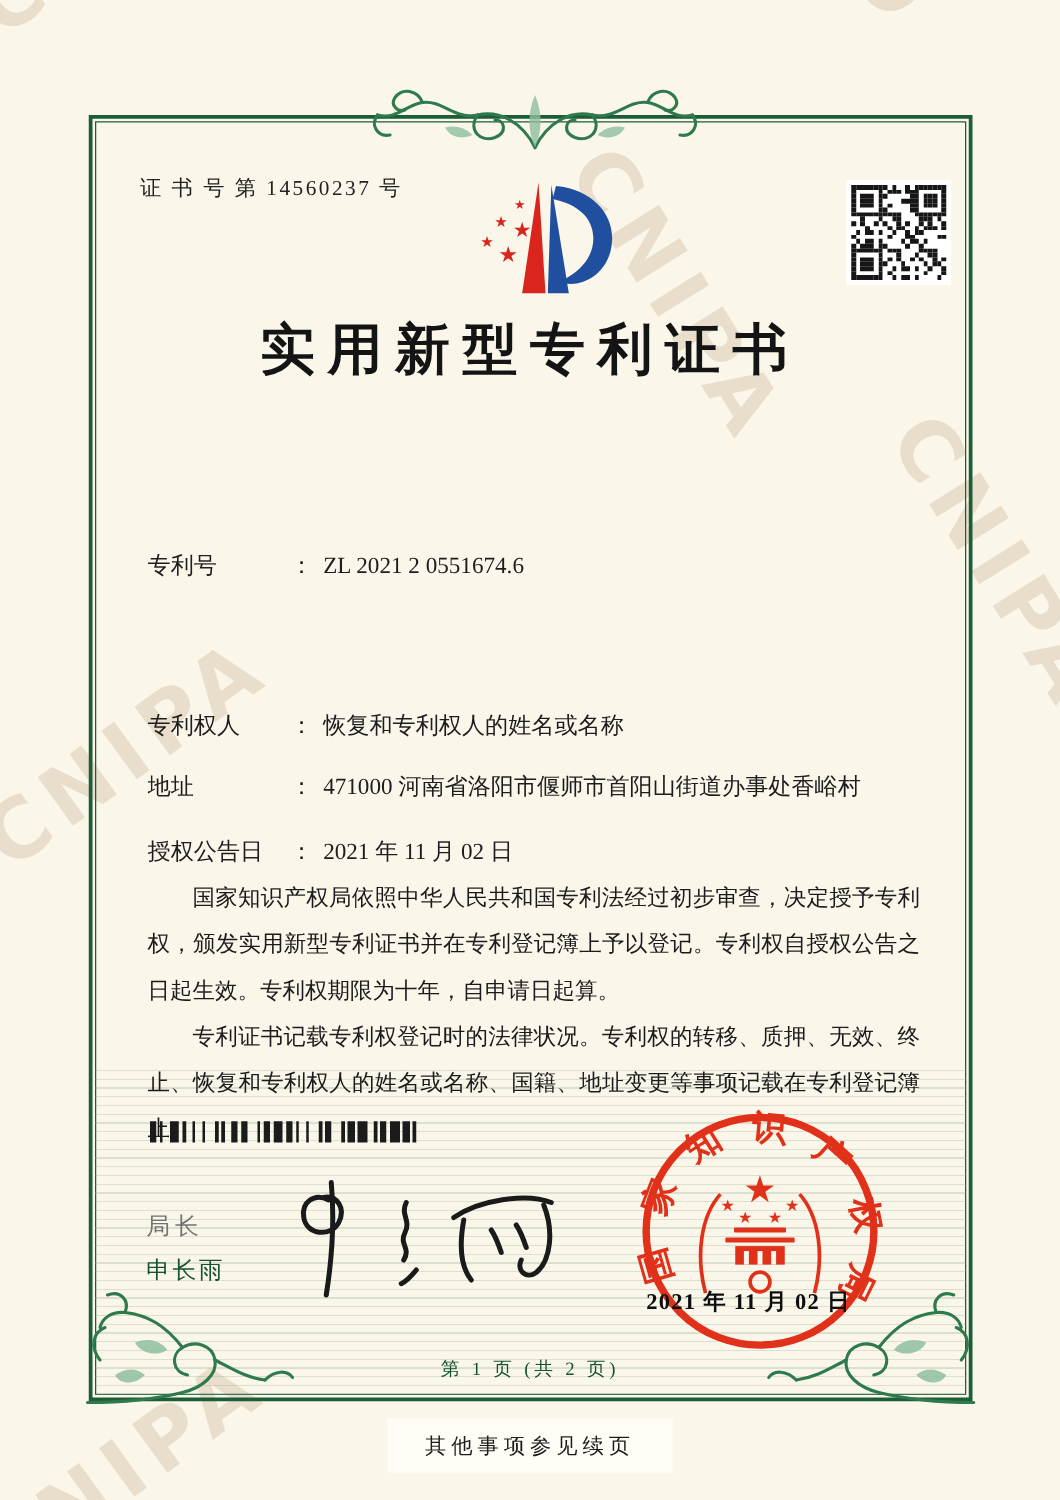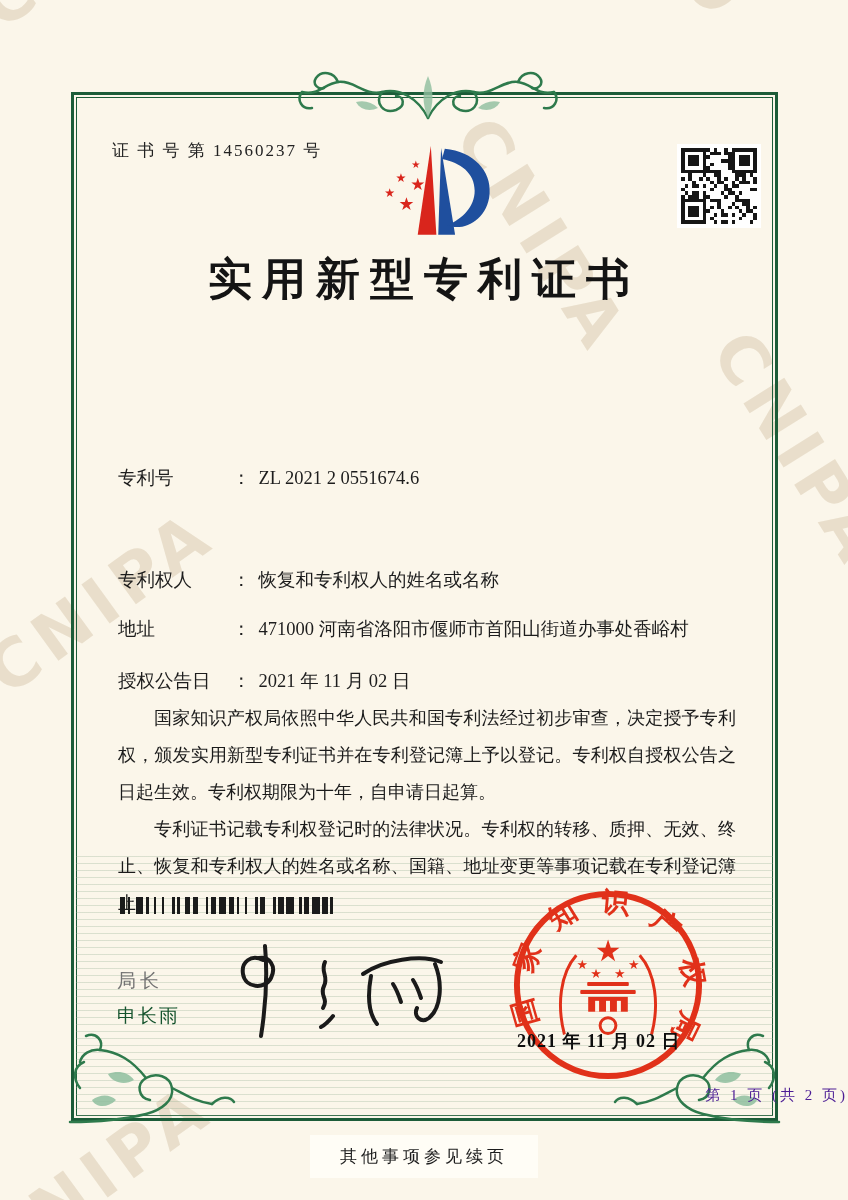--- a/index.html
+++ b/index.html
@@ -51,21 +51,21 @@
   .barcode span{height:100%;}
   .barcode .b{background:#1b1b1b;}
 
   .sig-title{position:absolute;left:117px;top:968px;font-size:19px;letter-spacing:4px;color:#737373;z-index:3;}
   .sig-name{position:absolute;left:117px;top:1003px;font-size:19px;letter-spacing:2px;color:#14532d;z-index:3;}
   .signature{position:absolute;left:225px;top:940px;z-index:3;}
 
   .seal{position:absolute;left:509px;top:886px;z-index:4;opacity:.96;}
   .seal-date{position:absolute;left:517px;top:1029px;font-size:18px;font-weight:700;letter-spacing:1px;color:#0e0e0e;z-index:5;white-space:nowrap;}
 
-  .page-info{position:absolute;left:0;right:0;top:1086px;text-align:right;font-size:15px;letter-spacing:3px;color:#4c1d95;z-index:3;}
+  .page-info{position:absolute;left:0;right:0;top:1086px;text-align:center;font-size:15px;letter-spacing:3px;color:#14532d;z-index:3;}
   .cont-note{position:absolute;left:50%;transform:translateX(-50%);top:1135px;background:#fffdf6;
              padding:10px 30px;font-size:17px;letter-spacing:4px;color:#1c1c1c;z-index:3;}
 </style>
 </head>
 <body>
 
 <div class="page">
 
   <div class="wm" style="left:-34px;top:-18px;transform:rotate(-36deg)">CNIPA</div>
   <div class="wm" style="left:668px;top:-30px;transform:rotate(-36deg)">CNIPA</div>
@@ -583,21 +583,21 @@
         <i></i>
         <i></i>
         <i></i>
         <i class="b"></i>
         <i></i>
       </div>
   </div>
 
   <div class="title">实用新型专利证书</div>
 
-  <div class="row" style="top:465px">
+  <div class="row" style="top:439px">
     <span class="lbl">专利号</span><span>：</span><span class="val">ZL 2021 2 0551674.6</span>
   </div>
   <div class="row" style="top:567px">
     <span class="lbl">专利权人</span><span>：</span><span class="val">恢复和专利权人的姓名或名称</span>
   </div>
   <div class="row" style="top:616px">
     <span class="lbl">地址</span><span>：</span><span class="val">471000 河南省洛阳市偃师市首阳山街道办事处香峪村</span>
   </div>
   <div class="row" style="top:668px;width:620px">
     <span>

